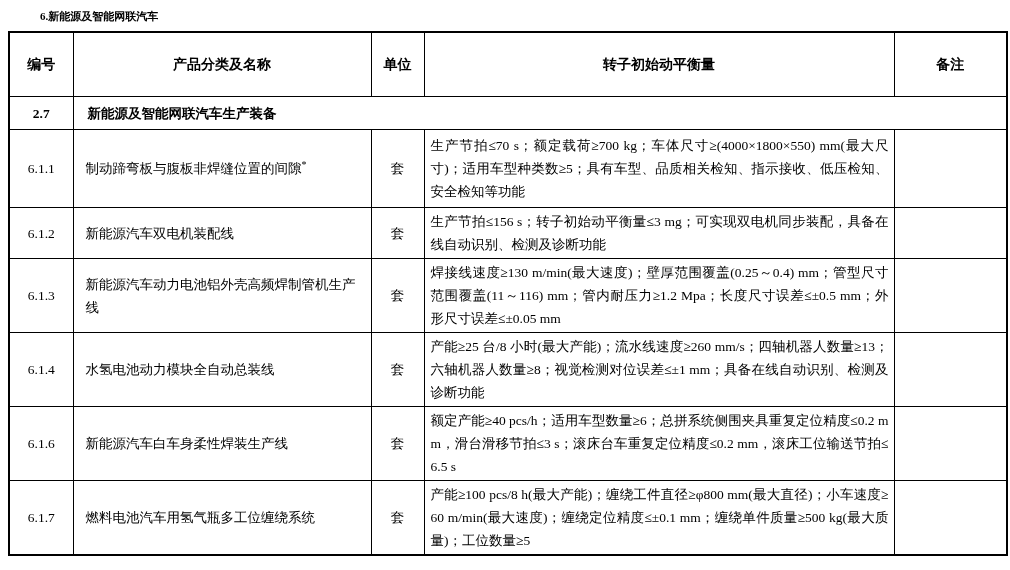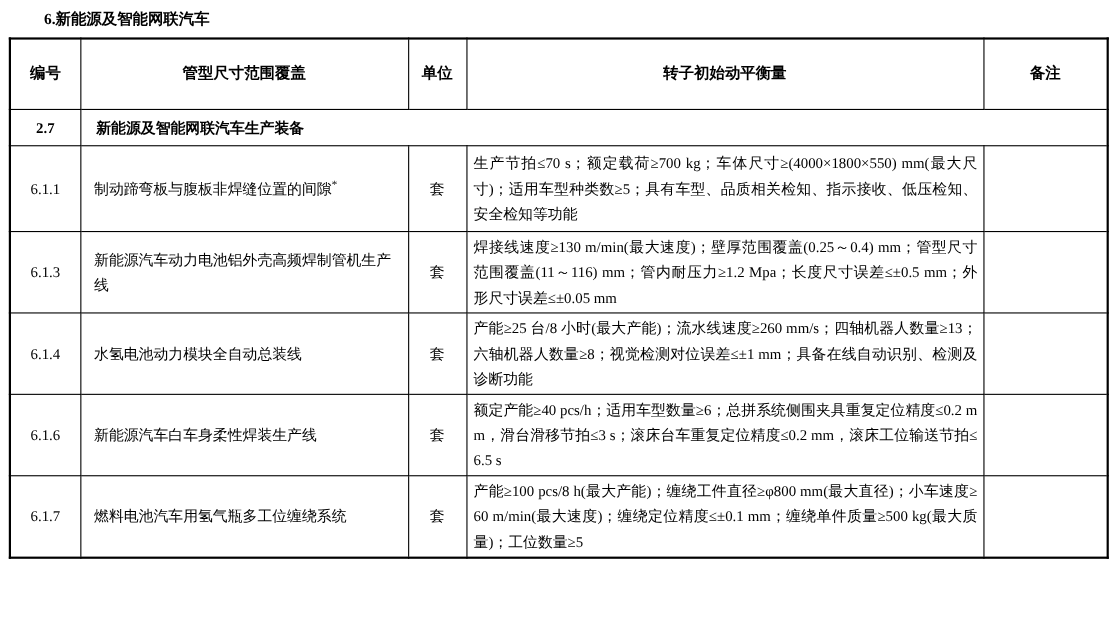--- a/index.html
+++ b/index.html
@@ -9,21 +9,21 @@
   }
   body {
     width: 1010px;
     height: 570px;
     overflow: hidden;
     font-family: "Liberation Serif", "DejaVu Serif", serif;
     color: #000;
   }
   .doc-title {
     margin: 9px 0 7px 40px;
-    font-size: 14px;
+    font-size: 11px;
     font-weight: bold;
   }
   table.spec-table {
     border-collapse: collapse;
     table-layout: fixed;
     margin-left: 8px;
     width: 998px;
     border: 2px solid #000;
   }
   .spec-table th, .spec-table td {
@@ -82,39 +82,46 @@
     <col style="width:64px">
     <col style="width:298px">
     <col style="width:53px">
     <col style="width:470px">
     <col style="width:113px">
   </colgroup>
 
   <tbody>
       <tr style="height:39px">
     <th>编号</th>
-    <th>管型尺寸范围覆盖</th>
+    <th>产品分类及名称</th>
     <th>单位</th>
     <th>转子初始动平衡量</th>
     <th>备注</th>
   </tr>
 
   <tr class="section-row" style="height:33px">
     <td class="cell-id">2.7</td>
     <td class="cell-name" colspan="4">新能源及智能网联汽车生产装备</td>
   </tr>
 
   <tr style="height:78px">
     <td class="cell-id">6.1.1</td>
     <td class="cell-name"><span>制动蹄弯板与腹板非焊缝位置的间隙</span><sup class="star">*</sup></td>
     <td class="cell-unit">套</td>
     <td class="cell-params">生产节拍≤70 s；额定载荷≥700 kg；车体尺寸≥(4000×1800×550) mm(最大尺寸)；适用车型种类数≥5；具有车型、品质相关检知、指示接收、低压检知、安全检知等功能</td>
     <td class="cell-remark"></td>
   </tr>
 
+  <tr style="height:49px">
+    <td class="cell-id">6.1.2</td>
+    <td class="cell-name"><span>新能源汽车双电机装配线</span><sup class="star"></sup></td>
+    <td class="cell-unit">套</td>
+    <td class="cell-params">生产节拍≤156 s；转子初始动平衡量≤3 mg；可实现双电机同步装配，具备在线自动识别、检测及诊断功能</td>
+    <td class="cell-remark"></td>
+  </tr>
 
   <tr style="height:71px">
     <td class="cell-id">6.1.3</td>
     <td class="cell-name"><span>新能源汽车动力电池铝外壳高频焊制管机生产线</span><sup class="star"></sup></td>
     <td class="cell-unit">套</td>
     <td class="cell-params">焊接线速度≥130 m/min(最大速度)；壁厚范围覆盖(0.25～0.4) mm；管型尺寸范围覆盖(11～116) mm；管内耐压力≥1.2 Mpa；长度尺寸误差≤±0.5 mm；外形尺寸误差≤±0.05 mm</td>
     <td class="cell-remark"></td>
   </tr>
 
   <tr style="height:70px">

